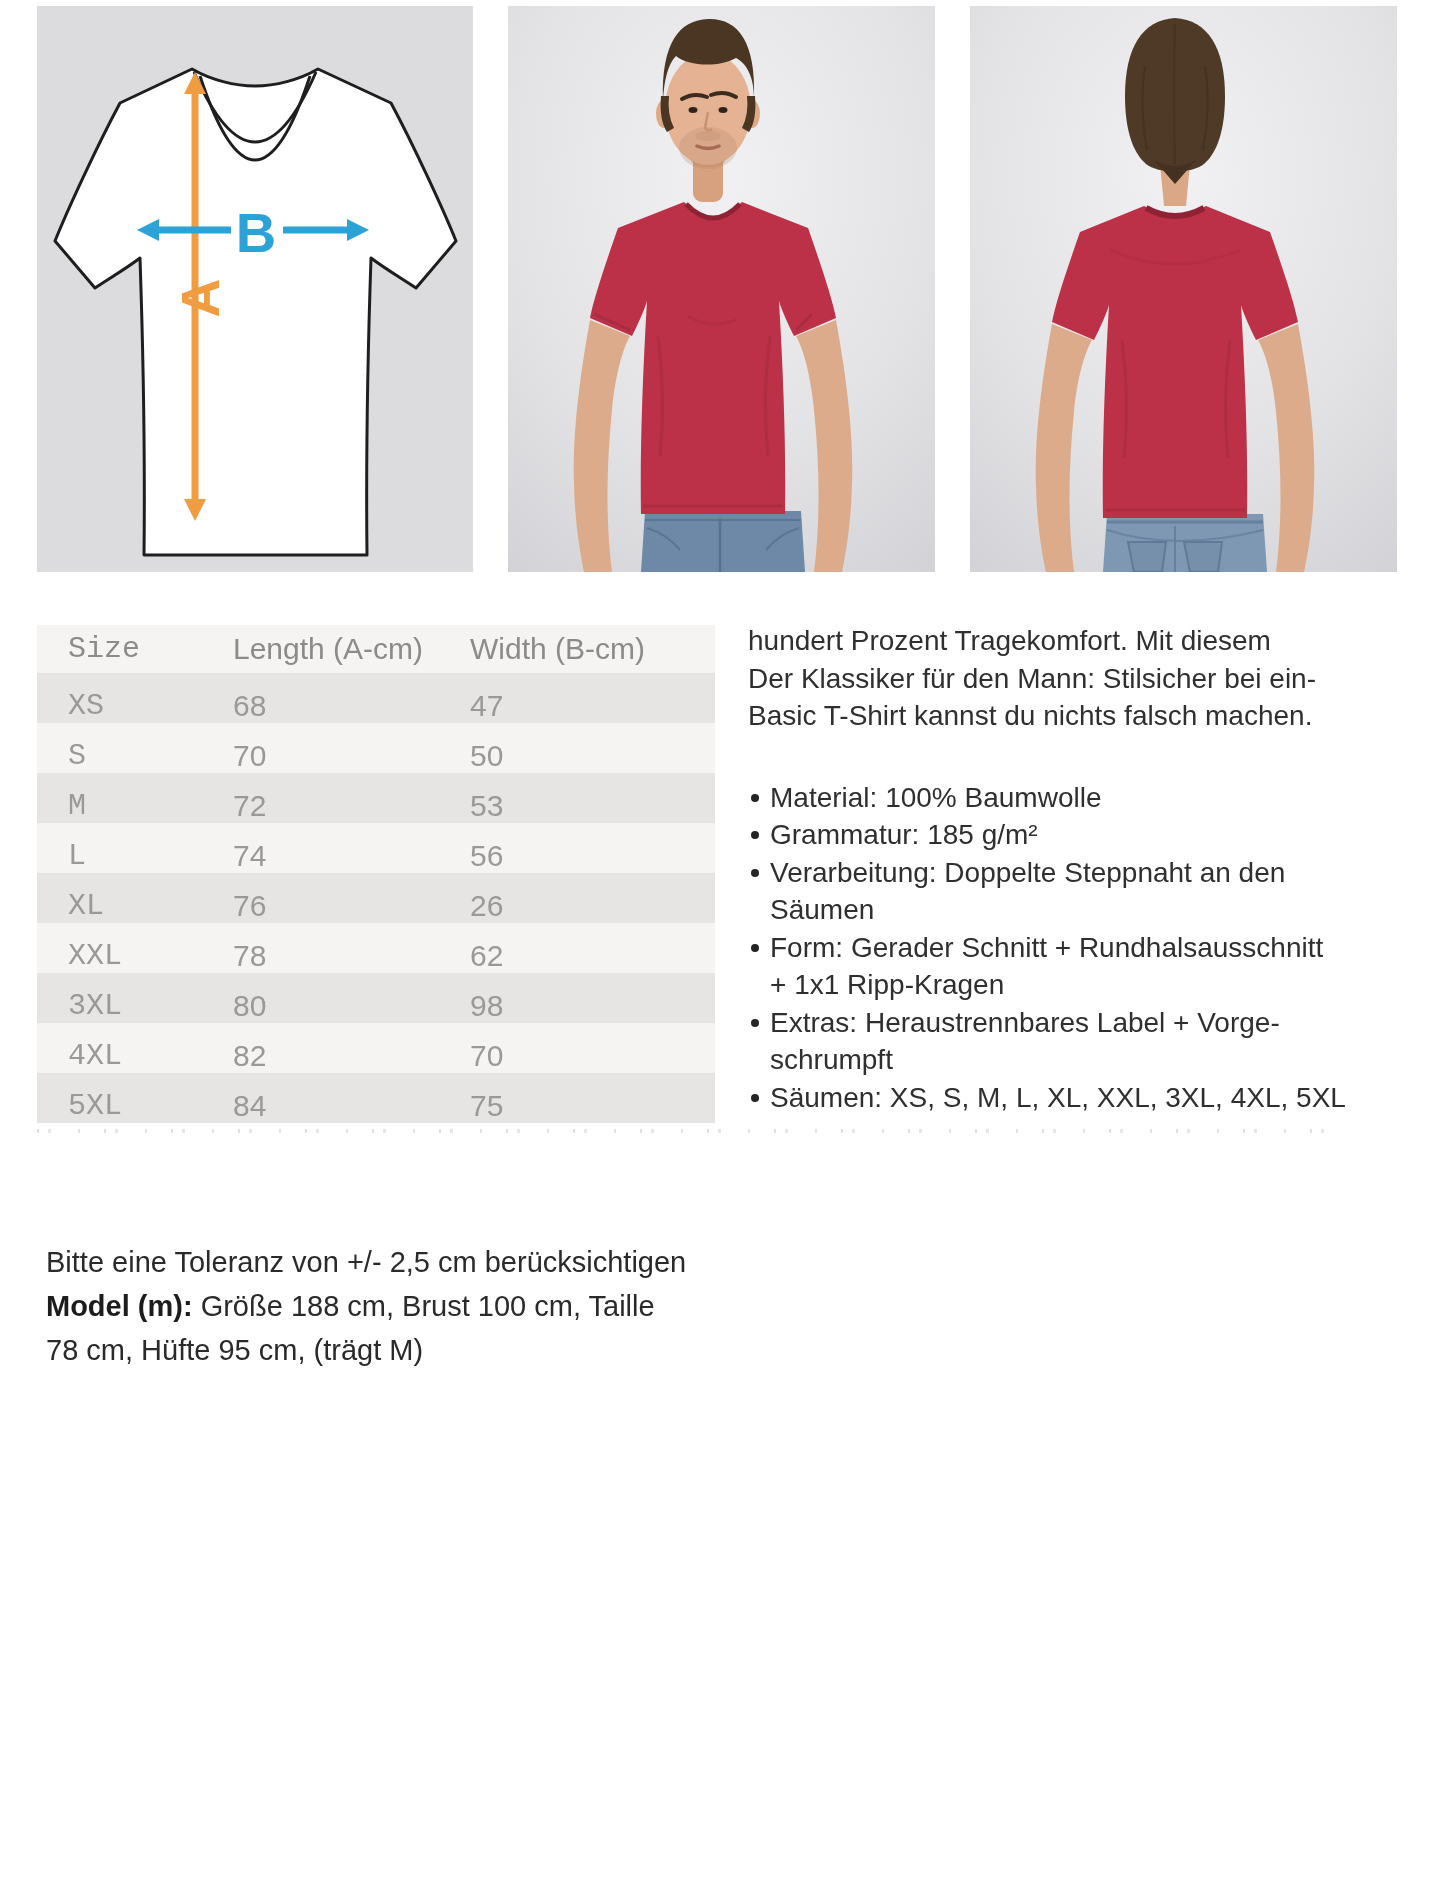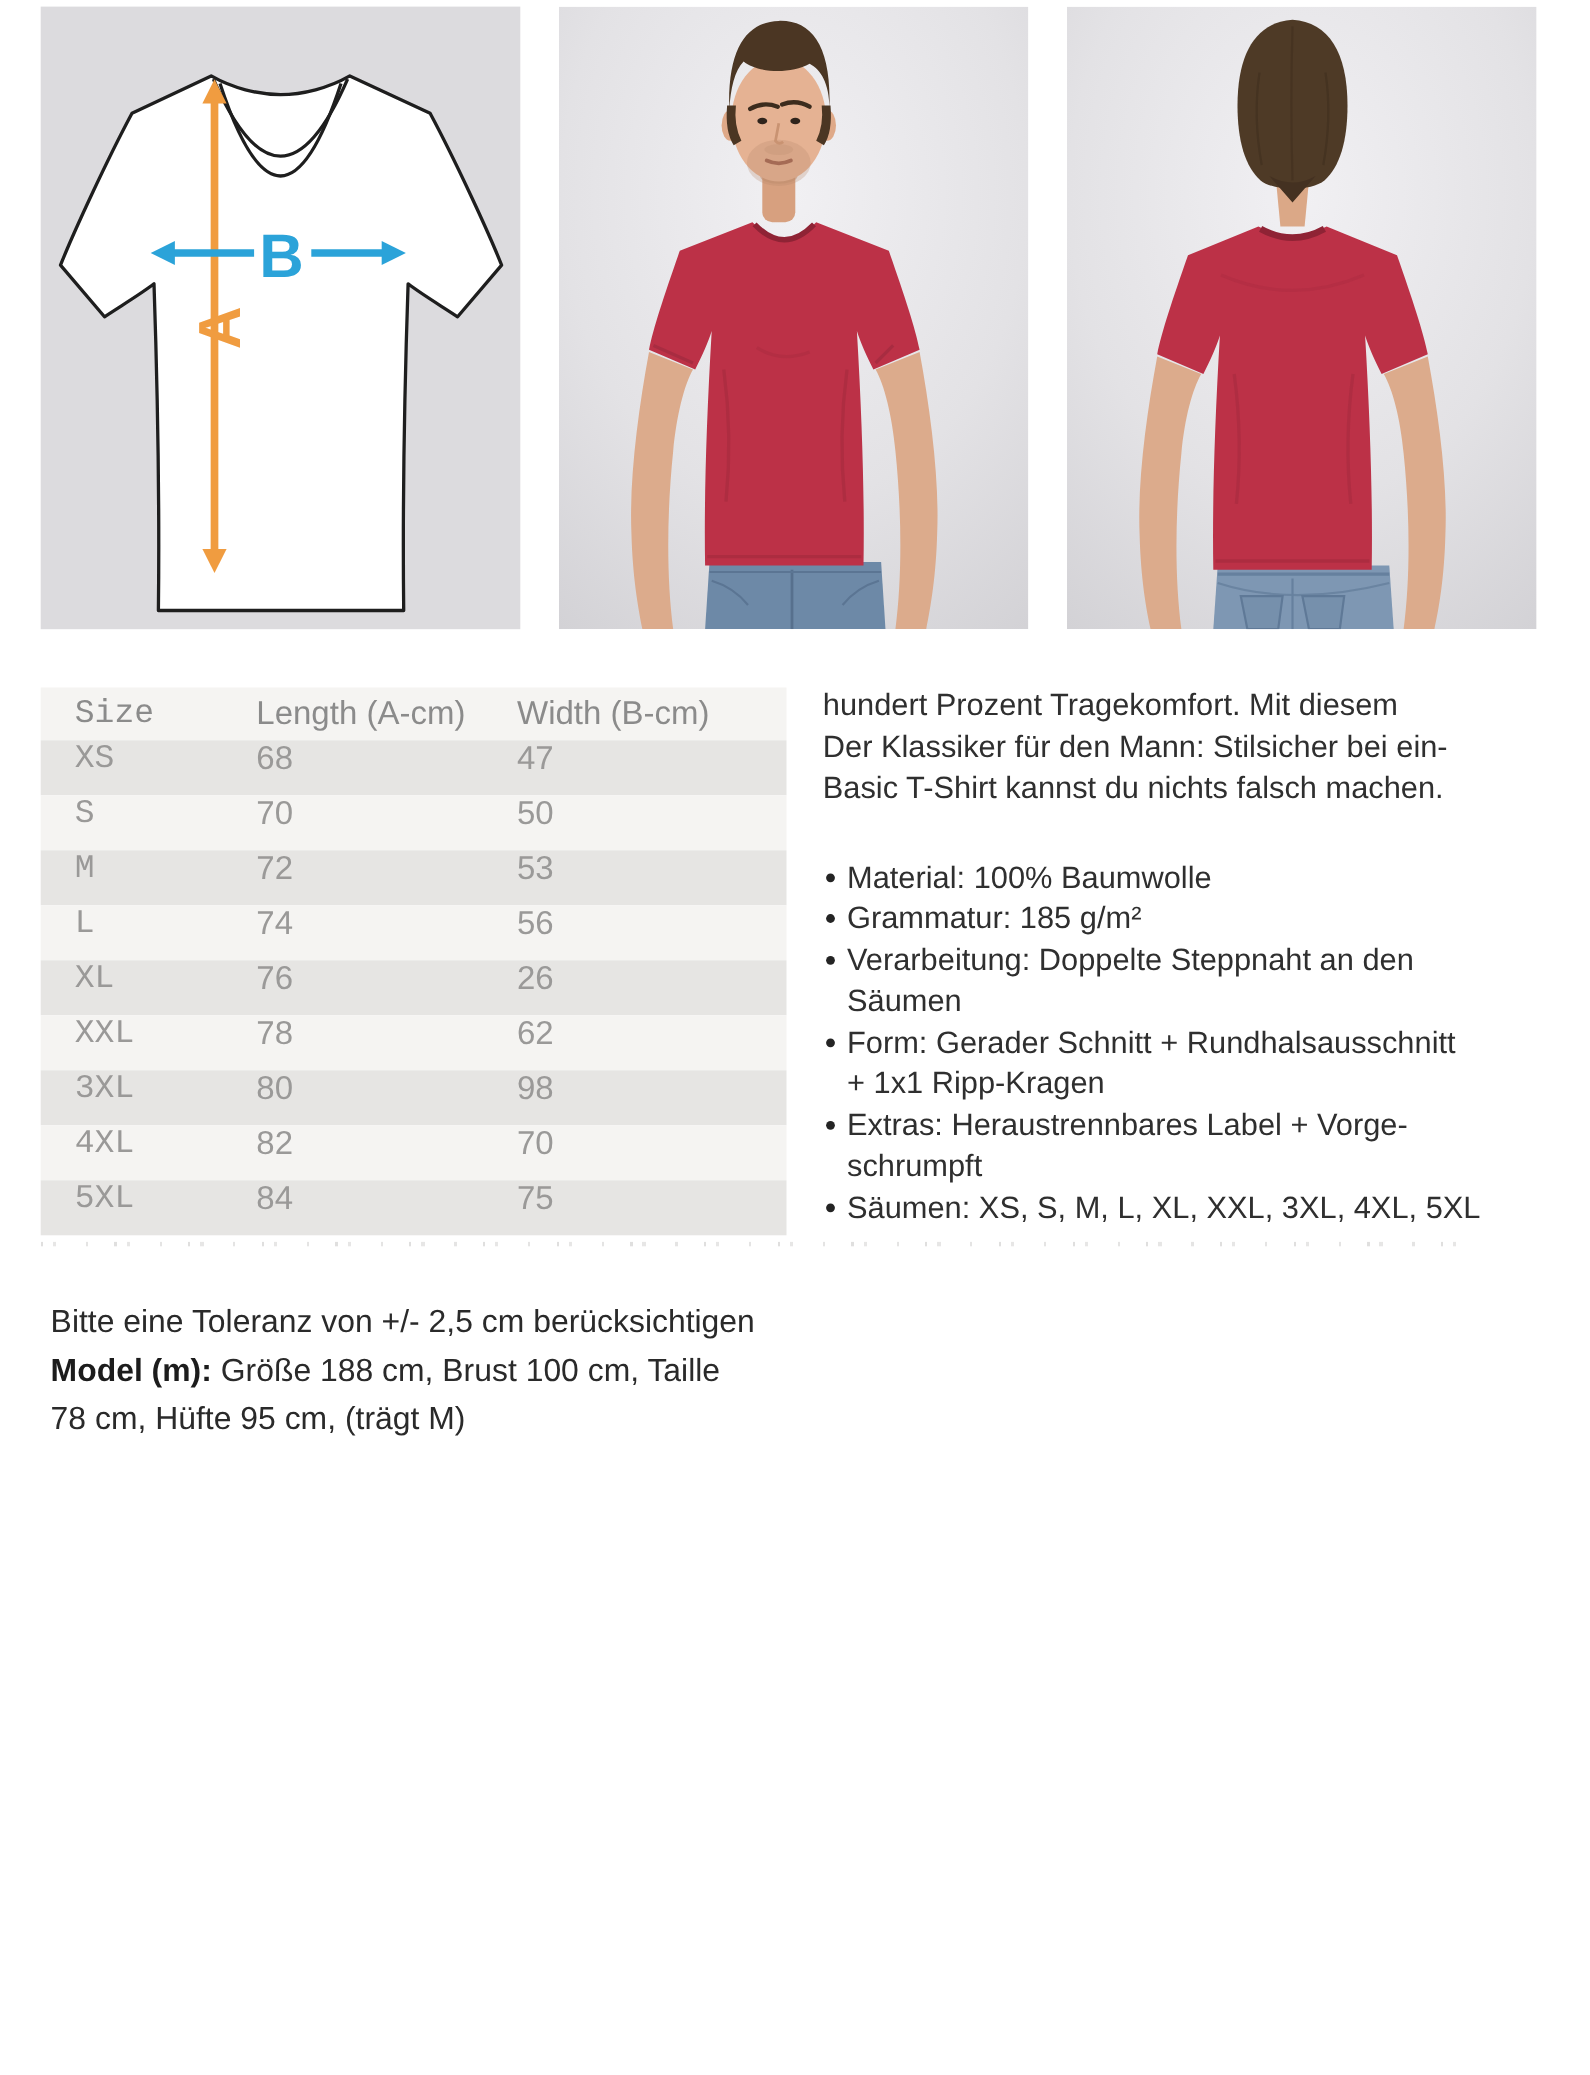--- a/index.html
+++ b/index.html
@@ -25,21 +25,21 @@
   .arrowB-line{stroke:var(--accent-blue,#2BA3D9);stroke-width:7;}
   .arrowB-head{fill:var(--accent-blue,#2BA3D9);}
   .lblB{fill:var(--accent-blue,#2BA3D9);font:bold 56px "Liberation Sans",sans-serif;}
 
   
   .sizetable{
     position:absolute;left:37px;top:625px;width:678px;
     font-size:30px;
   }
   .thead{height:48px;background:var(--row-light,#f5f4f2);color:var(--header-text,#8b8b8b);display:flex;align-items:center;}
-  .trow{height:50px;display:flex;align-items:flex-start;color:var(--cell-text,#9a9998);}
+  .trow{height:50px;display:flex;align-items:flex-end;color:var(--cell-text,#9a9998);}
   .trow.dark{background:var(--row-dark,#e6e5e3);}
   .trow.light{background:var(--row-light,#f5f4f2);}
   .c{white-space:nowrap;overflow:hidden;}
   .c1{padding-left:31px;width:165px;font-family:Liberation Mono, monospace;}
   .c2{width:237px;}
   .c3{flex:1;}
 
   .cutoff{
     position:absolute;left:37px;top:1129px;width:1296px;height:4px;
     background:repeating-linear-gradient(90deg,
@@ -58,21 +58,21 @@
   .desc ul{list-style:none;margin:44px 0 0 0;padding:0;}
   .desc li{position:relative;padding-left:22px;}
   .desc li div{white-space:nowrap;}
   .desc .dot{
     position:absolute;left:3px;top:15px;width:8px;height:8px;border-radius:50%;
     background:#242424;
   }
 
   
   .notes{
-    position:absolute;left:46px;top:1180px;width:650px;
+    position:absolute;left:46px;top:1240px;width:650px;
     font-size:29px;line-height:44px;color:#2a2a2a;
   }
   .notes .bold{font-weight:bold;color:#1c1c1c;text-align:right;}
   .notes div{white-space:nowrap;}
 </style>
 </head>
 <body>
 
 <div class="page">
 

